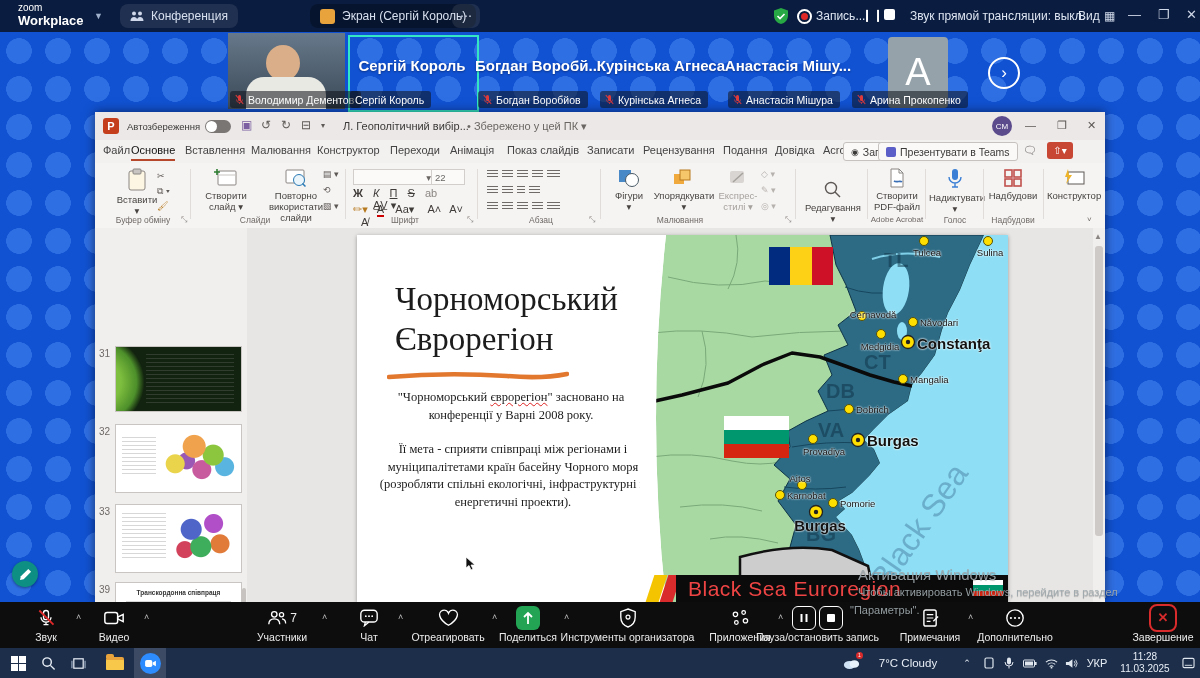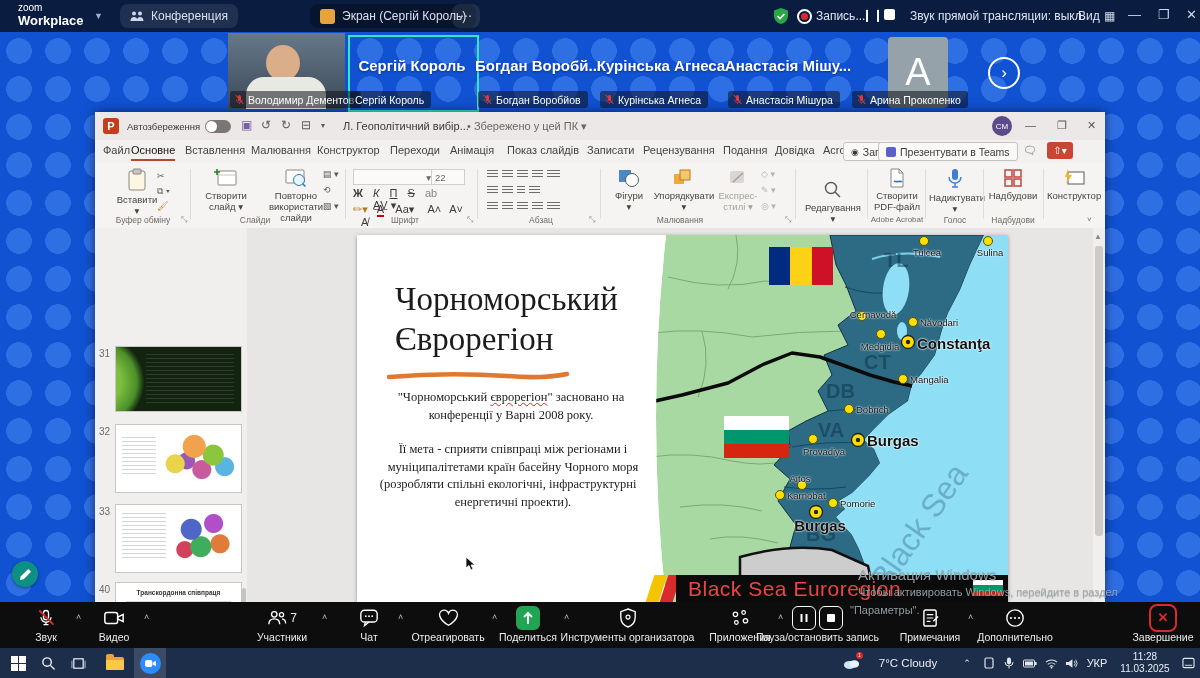--- a/index.html
+++ b/index.html
@@ -427,21 +427,21 @@
       <span class="num" style="top:278px">33</span>
       <div class="th" style="top:276px;height:67px">
         <div class="tlines" style="position:absolute;left:6px;top:8px;width:44px;height:48px;opacity:.5"></div>
         <div style="position:absolute;left:56px;top:4px;width:64px;height:58px;background:
           radial-gradient(circle at 30% 35%,#4f66c8 0 10px,rgba(0,0,0,0) 11px),
           radial-gradient(circle at 65% 25%,#b04fc8 0 9px,rgba(0,0,0,0) 10px),
           radial-gradient(circle at 45% 65%,#3fae5c 0 10px,rgba(0,0,0,0) 11px),
           radial-gradient(circle at 75% 60%,#e07b39 0 9px,rgba(0,0,0,0) 10px),
           radial-gradient(circle at 20% 70%,#d2425a 0 8px,rgba(0,0,0,0) 9px)"></div>
       </div>
-      <span class="num" style="top:356px">40</span>
+      <span class="num" style="top:356px">39</span>
       <div class="th" style="top:354px;height:67px">
         <div style="position:absolute;left:0;top:6px;width:125px;text-align:center;font-size:6.5px;font-weight:bold;color:#333">Транскордонна співпраця</div>
         <div class="tlines" style="position:absolute;left:10px;top:18px;width:105px;height:26px;opacity:.5"></div>
         <div style="position:absolute;left:58px;top:46px;width:50px;height:18px;background:
           radial-gradient(circle at 25% 50%,#c8b84f 0 6px,rgba(0,0,0,0) 7px),
           radial-gradient(circle at 55% 40%,#8cc63f 0 7px,rgba(0,0,0,0) 8px),
           radial-gradient(circle at 80% 60%,#5ab4e0 0 6px,rgba(0,0,0,0) 7px)"></div>
       </div>
       <span class="num" style="top:436px;color:#b9402b">35</span>
       <div class="th" style="top:434px;height:56px;border:2px solid #b9402b">

